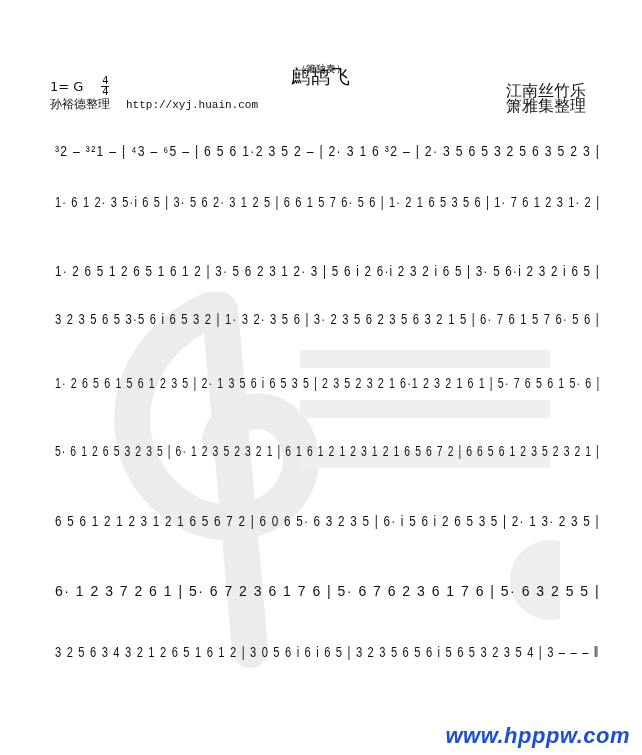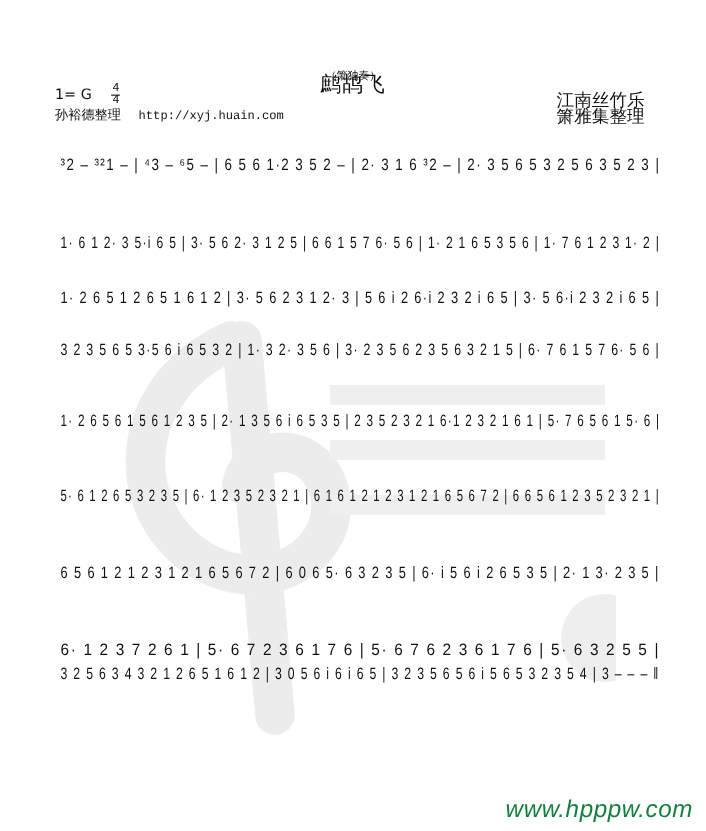--- a/index.html
+++ b/index.html
@@ -9,21 +9,21 @@
   .subtitle { position:absolute; left:0; width:642px; top:62px; text-align:center; font-size:10px; }
   .key { position:absolute; left:50px; top:76px; font-size:13px; display:flex; align-items:center; gap:18px; }
   .frac { display:inline-flex; flex-direction:column; align-items:center; font-size:10px; line-height:10px; }
   .frac .bar { width:8px; border-top:1px solid #111; }
   .credit-left { position:absolute; left:50px; top:96px; font-size:12px; }
   .credit-left .url { font-family:Liberation Mono, monospace; font-size:11px; margin-left:16px; }
   .credit-right { position:absolute; right:56px; top:83px; font-size:16px; line-height:15px; text-align:left; }
   .score { position:absolute; left:55px; top:130px; width:545px; }
   .line { position:absolute; left:0; width:545px; height:40px; font-family:"Liberation Sans","DejaVu Sans",sans-serif; font-size:15px; letter-spacing:1.6px; white-space:nowrap; }
   .line .notes { position:absolute; left:0; top:12px; width:545px; display:flex; justify-content:flex-start; }
-  .footer-url { position:absolute; right:12px; top:723px; font-family:"Liberation Sans",sans-serif; font-size:22px; font-weight:normal; font-style:italic; color:#15803d; letter-spacing:0.5px; }
+  .footer-url { position:absolute; right:12px; top:723px; font-family:"Liberation Sans",sans-serif; font-size:22px; font-weight:bold; font-style:italic; color:#1d4ed8; letter-spacing:0.5px; }
 </style>
 </head>
 <body>
 
 <svg class="watermark-clef" viewBox="0 0 480 380">
   <path d="M130 20 C40 60 30 160 90 210 C150 260 230 220 220 160 C210 110 150 110 140 150 M140 20 L170 360" fill="none" stroke="#ececec" stroke-width="36" stroke-linecap="round"></path>
   <rect x="220" y="60" width="250" height="18" fill="#efefef"></rect>
   <rect x="220" y="110" width="250" height="18" fill="#efefef"></rect>
   <rect x="220" y="160" width="250" height="18" fill="#efefef"></rect>
   <circle cx="470" cy="290" r="40" fill="#eeeeee"></circle>
@@ -49,21 +49,21 @@
   <div>江南丝竹乐</div>
   <div>箫雅集整理</div>
 </div>
 
 <div class="score">
   <div class="line" style="top:0px">
       <div class="notes">
         <span style="display: inline-block; transform-origin: left center; transform: scaleX(0.811012);">³2 – ³²1 – | ⁴3 – ⁶5 – | 6 5 6 1·2 3 5 2 – | 2· 3 1 6 ³2 – | 2· 3 5 6 5 3 2 5 6 3 5 2 3 |</span>
       </div>
     </div>
-  <div class="line" style="top:70px">
+  <div class="line" style="top:51px">
       <div class="notes">
         <span style="display: inline-block; transform-origin: left center; transform: scaleX(0.733513);">1· 6 1 2· 3 5·i 6 5 | 3· 5 6 2· 3 1 2 5 | 6 6 1 5 7 6· 5 6 | 1· 2 1 6 5 3 5 6 | 1· 7 6 1 2 3 1· 2 |</span>
       </div>
     </div>
   <div class="line" style="top:120px">
       <div class="notes">
         <span style="display: inline-block; transform-origin: left center; transform: scaleX(0.776353);">1· 2 6 5 1 2 6 5 1 6 1 2 | 3· 5 6 2 3 1 2· 3 | 5 6 i 2 6·i 2 3 2 i 6 5 | 3· 5 6·i 2 3 2 i 6 5 |</span>
       </div>
     </div>
   <div class="line" style="top:168px">
@@ -84,20 +84,20 @@
   <div class="line" style="top:370px">
       <div class="notes">
         <span style="display: inline-block; transform-origin: left center; transform: scaleX(0.778571);">6 5 6 1 2 1 2 3 1 2 1 6 5 6 7 2 | 6 0 6 5· 6 3 2 3 5 | 6· i 5 6 i 2 6 5 3 5 | 2· 1 3· 2 3 5 |</span>
       </div>
     </div>
   <div class="line" style="top:440px">
       <div class="notes">
         <span style="display: inline-block; transform-origin: left center; transform: scaleX(0.933219);">6· 1 2 3 7 2 6 1 | 5· 6 7 2 3 6 1 7 6 | 5· 6 7 6 2 3 6 1 7 6 | 5· 6 3 2 5 5 |</span>
       </div>
     </div>
-  <div class="line" style="top:462px">
+  <div class="line" style="top:501px">
       <div class="notes">
         <span style="display: inline-block; transform-origin: left center; transform: scaleX(0.742507);">3 2 5 6 3 4 3 2 1 2 6 5 1 6 1 2 | 3 0 5 6 i 6 i 6 5 | 3 2 3 5 6 5 6 i 5 6 5 3 2 3 5 4 | 3 – – – ‖</span>
       </div>
     </div>
 </div>
 
 <div class="footer-url">www.hpppw.com</div>
 
 </body></html>

